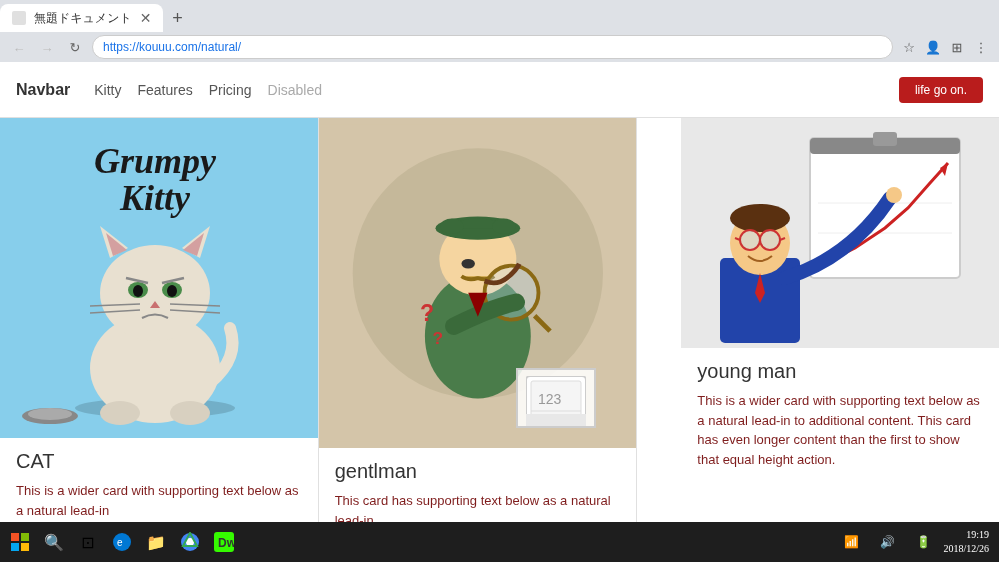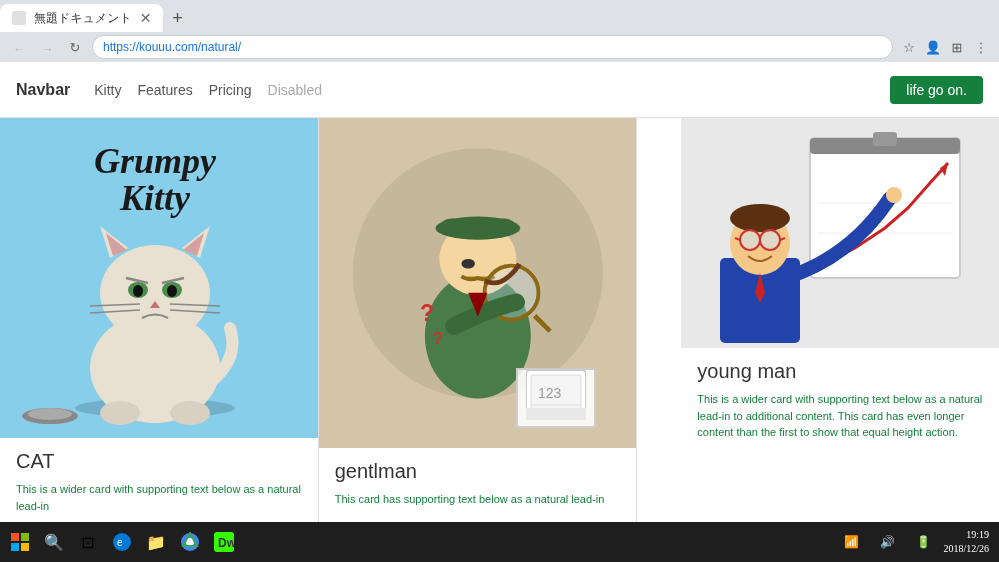--- a/index.html
+++ b/index.html
@@ -24,36 +24,36 @@
 
     
     .page-content { background: #fff; height: calc(562px - 62px - 40px); overflow: hidden; }
 
     
     .navbar { display: flex; align-items: center; padding: 16px 16px; height: 56px; border-bottom: 1px solid #e0e0e0; background: #fff; }
     .navbar-brand { font-size: 16px; font-weight: 600; color: #333; margin-right: 24px; }
     .navbar-links { display: flex; gap: 16px; flex: 1; }
     .nav-link { font-size: 14px; color: #555; text-decoration: none; }
     .nav-link.disabled { color: #aaa; }
-    .navbar-btn { margin-left: auto; background: #15803d; color: #fff; border: none; padding: 6px 16px; border-radius: 4px; font-size: 14px; cursor: pointer; }
+    .navbar-btn { margin-left: auto; background: #b91c1c; color: #fff; border: none; padding: 6px 16px; border-radius: 4px; font-size: 12px; cursor: pointer; }
 
     
     .cards-container { display: flex; flex-direction: row; height: calc(562px - 62px - 56px); overflow: hidden; }
     .card { flex: 1; display: flex; flex-direction: column; border-right: 1px solid #e0e0e0; overflow: hidden; }
     .card:last-child { border-right: none; padding-left: 44px; }
     .card-image-1 { height: 320px; background: #87ceeb; display: flex; align-items: center; position: relative; }
     .card-image-2 { height: 330px; background: #d4c5a9; display: flex; align-items: center; justify-content: center; }
     .card-image-3 { height: 230px; background: #e8e8e8; display: flex; align-items: center; justify-content: center; }
 
     .card-body { padding: 12px 16px; }
     .card-title { font-size: 20px; font-weight: 400; color: #333; margin-bottom: 8px; }
-    .card-text { font-size: 11px; color: #15803d; line-height: 1.5; }
-
-    
-    .broken-img-icon { position: absolute; bottom: 20px; right: 40px; width: 80px; height: 60px; background: rgba(255,255,255,0.85); border: 2px solid #ccc; display: flex; align-items: flex-start; justify-content: center; font-size: 24px; color: #999; }
+    .card-text { font-size: 13px; color: #7f1d1d; line-height: 1.5; }
+
+    
+    .broken-img-icon { position: absolute; bottom: 20px; right: 40px; width: 80px; height: 60px; background: rgba(255,255,255,0.85); border: 2px solid #ccc; display: flex; align-items: flex-end; justify-content: center; font-size: 24px; color: #999; }
 
     
     .taskbar { position: fixed; bottom: 0; width: 999px; height: 40px; background: #1e1e1e; display: flex; align-items: center; padding: 0 4px; gap: 2px; }
     .taskbar-icon { width: 32px; height: 32px; display: flex; align-items: center; justify-content: center; font-size: 16px; cursor: pointer; }
     .taskbar-spacer { flex: 1; }
     .taskbar-system { display: flex; align-items: center; gap: 4px; padding: 0 6px; }
     .taskbar-time { color: #fff; font-size: 10px; text-align: right; line-height: 1.4; font-family: Liberation Serif, serif; }
   </style>
 </head>
 <body>

